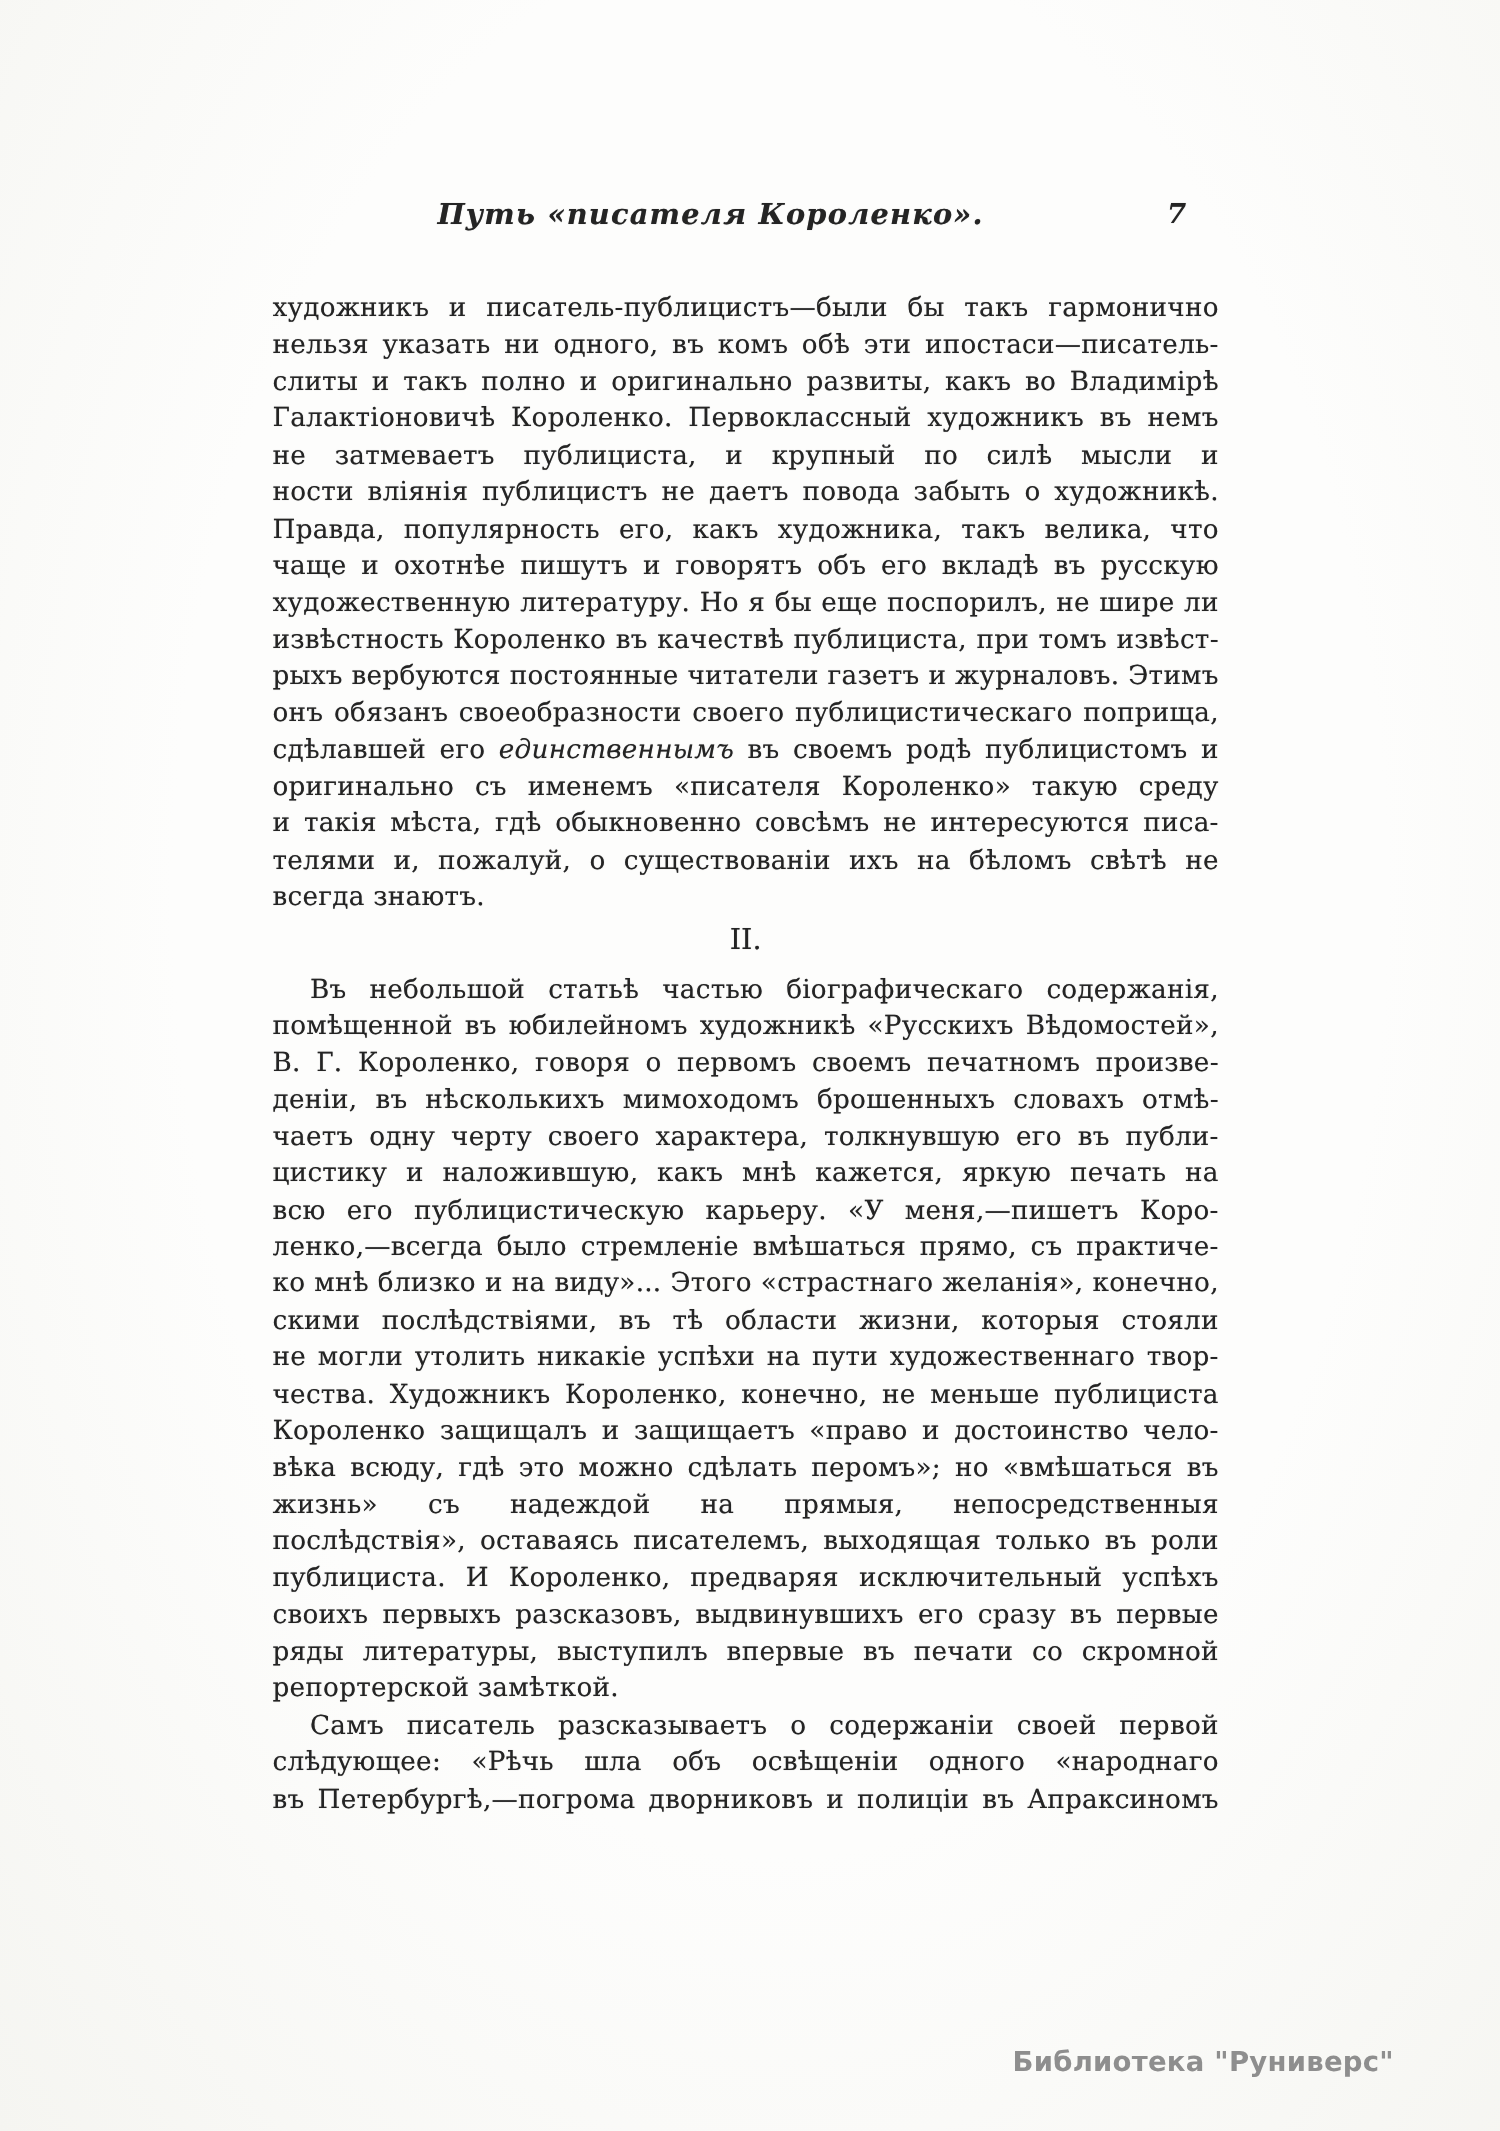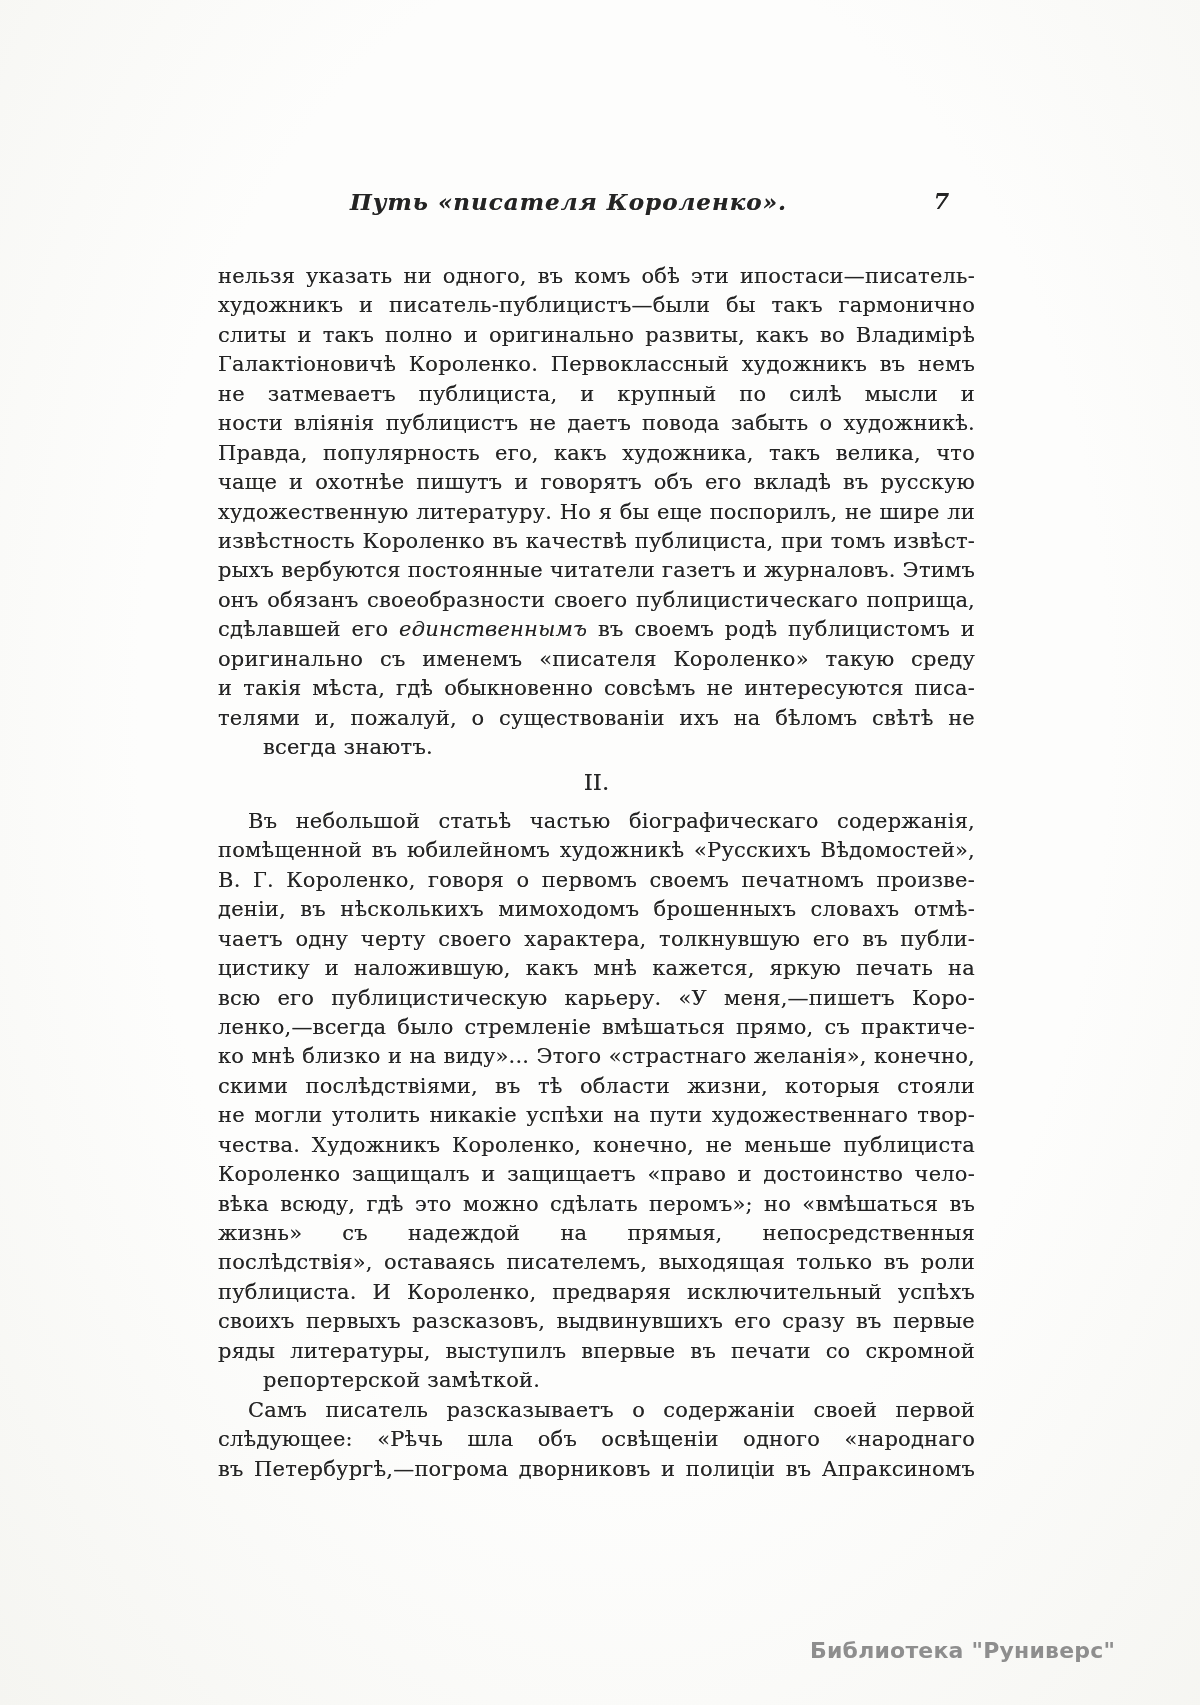--- a/index.html
+++ b/index.html
@@ -7,21 +7,21 @@
     width: 1200px; height: 1705px;
     position: relative;
     overflow: hidden;
     background: radial-gradient(ellipse at 52% 42%, #fdfdfc 55%, #f5f5f1 100%);
     font-family: "DejaVu Serif", serif;
     color: #242424;
   }
   .page { position: absolute; inset: 0; }
   .text-col {
     position: absolute;
-    left: 218px; top: 188px; width: 757px;
+    left: 218px; top: 158px; width: 757px;
     text-shadow: 0 0 0.6px rgba(40,40,40,0.55);
   }
   .header { position: relative; height: 32px; }
   .running-title {
     position: absolute; left: 50%; top: 0;
     transform: translateX(calc(-50% - 28px));
     white-space: nowrap;
     font-style: italic; font-weight: bold;
     font-size: 23px; letter-spacing: 1px;
   }
@@ -29,21 +29,21 @@
     position: absolute; right: 26px; top: 0;
     font-style: italic; font-weight: bold; font-size: 22px;
   }
   .body-text { margin-top: 42px; }
   .line {
     height: 29.45px; line-height: 29.45px;
     font-size: 21px; letter-spacing: 0.2px;
     text-align: justify; text-align-last: justify;
     overflow: hidden; white-space: normal;
   }
-  .line.plast { text-align-last: left; margin-left: 45px; }
+  .line.plast { text-align-last: left; }
   .line.indent { text-indent: 30px; }
   .section-heading {
     height: 29.45px; line-height: 29.45px;
     margin: 6px 0 9px 0;
     font-size: 23px;
     text-align: left; text-align-last: center;
   }
   .em { font-style: italic; }
   .watermark {
     position: absolute; left: 810px; top: 1638px;
@@ -60,22 +60,22 @@
   <div class="text-col">
 
     <div class="header">
       <div class="running-title">Путь «писателя Короленко».</div>
       <div class="page-number">7</div>
     </div>
 
     <div class="body-text">
 
       <div>
+        <div class="line">художникъ и писатель-публицистъ—были бы такъ гармонично</div>
         <div class="line">нельзя указать ни одного, въ комъ обѣ эти ипостаси—писатель-</div>
-        <div class="line">художникъ и писатель-публицистъ—были бы такъ гармонично</div>
         <div class="line">слиты и такъ полно и оригинально развиты, какъ во Владимірѣ</div>
         <div class="line">Галактіоновичѣ Короленко. Первоклассный художникъ въ немъ</div>
         <div class="line">не затмеваетъ публициста, и крупный по силѣ мысли и значитель-</div>
         <div class="line">ности вліянія публицистъ не даетъ повода забыть о художникѣ.</div>
         <div class="line">Правда, популярность его, какъ художника, такъ велика, что</div>
         <div class="line">чаще и охотнѣе пишутъ и говорятъ объ его вкладѣ въ русскую</div>
         <div class="line">художественную литературу. Но я бы еще поспорилъ, не шире ли</div>
         <div class="line">извѣстность Короленко въ качествѣ публициста, при томъ извѣст-</div>
         <div class="line">рыхъ вербуются постоянные читатели газетъ и журналовъ. Этимъ</div>
         <div class="line">онъ обязанъ своеобразности своего публицистическаго поприща,</div>

